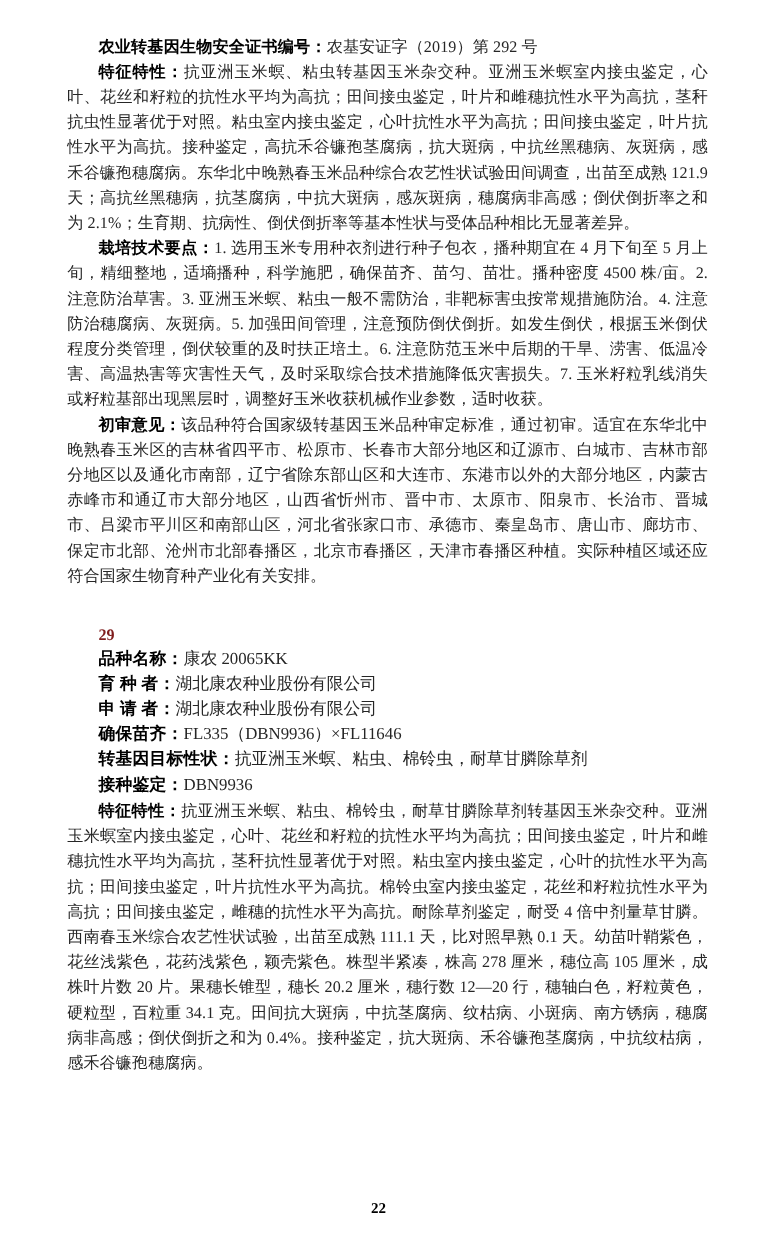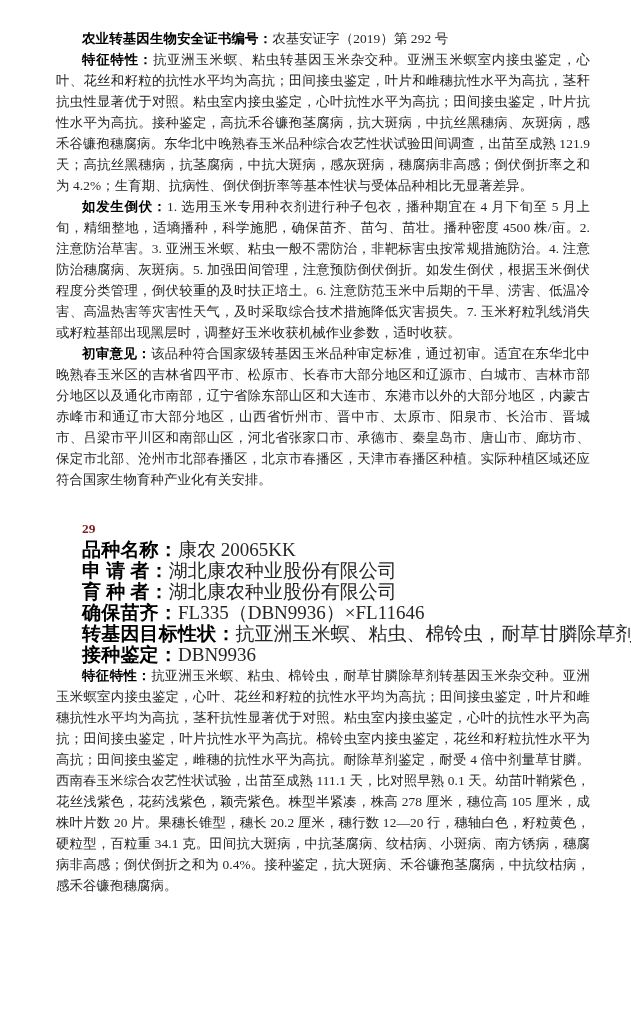--- a/index.html
+++ b/index.html
@@ -35,21 +35,21 @@
   }
   p.indent {
     text-indent: 26px;
   }
   .lbl {
     font-weight: bold;
     color: #000000;
     letter-spacing: 0.2px;
   }
   .field-row {
-    font-size: 19px;
+    font-size: 14px;
     line-height: 21.0px;
     color: #262626;
     white-space: nowrap;
     text-indent: 26px;
   }
   .entry-num {
     font-size: 13.4px;
     line-height: 21.0px;
     font-weight: bold;
     color: #7f1d1d;
@@ -72,43 +72,44 @@
 </style>
 </head>
 <body>
 
 <div class="page">
 
   <div class="doc-body">
 
     <p class="para indent"><span class="lbl">农业转基因生物安全证书编号：</span><span>农基安证字（2019）第 292 号</span></p>
 
-    <p class="para indent"><span class="lbl">特征特性：</span><span>抗亚洲玉米螟、粘虫转基因玉米杂交种。亚洲玉米螟室内接虫鉴定，心叶、花丝和籽粒的抗性水平均为高抗；田间接虫鉴定，叶片和雌穗抗性水平为高抗，茎秆抗虫性显著优于对照。粘虫室内接虫鉴定，心叶抗性水平为高抗；田间接虫鉴定，叶片抗性水平为高抗。接种鉴定，高抗禾谷镰孢茎腐病，抗大斑病，中抗丝黑穗病、灰斑病，感禾谷镰孢穗腐病。东华北中晚熟春玉米品种综合农艺性状试验田间调查，出苗至成熟 121.9 天；高抗丝黑穗病，抗茎腐病，中抗大斑病，感灰斑病，穗腐病非高感；倒伏倒折率之和为 4.2%；生育期、抗病性、倒伏倒折率等基本性状与受体品种相比无显著差异。</span></p>
+    <p class="para indent"><span class="lbl">特征特性：</span><span>抗亚洲玉米螟、粘虫转基因玉米杂交种。亚洲玉米螟室内接虫鉴定，心叶、花丝和籽粒的抗性水平均为高抗；田间接虫鉴定，叶片和雌穗抗性水平为高抗，茎秆抗虫性显著优于对照。粘虫室内接虫鉴定，心叶抗性水平为高抗；田间接虫鉴定，叶片抗性水平为高抗。接种鉴定，高抗禾谷镰孢茎腐病，抗大斑病，中抗丝黑穗病、灰斑病，感禾谷镰孢穗腐病。东华北中晚熟春玉米品种综合农艺性状试验田间调查，出苗至成熟 121.9 天；高抗丝黑穗病，抗茎腐病，中抗大斑病，感灰斑病，穗腐病非高感；倒伏倒折率之和为 2.1%；生育期、抗病性、倒伏倒折率等基本性状与受体品种相比无显著差异。</span></p>
 
 
-    <p class="para indent"><span class="lbl">如发生倒伏：</span><span>1. 选用玉米专用种衣剂进行种子包衣，播种期宜在 4 月下旬至 5 月上旬，精细整地，适墒播种，科学施肥，确保苗齐、苗匀、苗壮。播种密度 4500 株/亩。2. 注意防治草害。3. 亚洲玉米螟、粘虫一般不需防治，非靶标害虫按常规措施防治。4. 注意防治穗腐病、灰斑病。5. 加强田间管理，注意预防倒伏倒折。如发生倒伏，根据玉米倒伏程度分类管理，倒伏较重的及时扶正培土。6. 注意防范玉米中后期的干旱、涝害、低温冷害、高温热害等灾害性天气，及时采取综合技术措施降低灾害损失。7. 玉米籽粒乳线消失或籽粒基部出现黑层时，调整好玉米收获机械作业参数，适时收获。</span></p>
+    <p class="para indent"><span class="lbl">栽培技术要点：</span><span>1. 选用玉米专用种衣剂进行种子包衣，播种期宜在 4 月下旬至 5 月上旬，精细整地，适墒播种，科学施肥，确保苗齐、苗匀、苗壮。播种密度 4500 株/亩。2. 注意防治草害。3. 亚洲玉米螟、粘虫一般不需防治，非靶标害虫按常规措施防治。4. 注意防治穗腐病、灰斑病。5. 加强田间管理，注意预防倒伏倒折。如发生倒伏，根据玉米倒伏程度分类管理，倒伏较重的及时扶正培土。6. 注意防范玉米中后期的干旱、涝害、低温冷害、高温热害等灾害性天气，及时采取综合技术措施降低灾害损失。7. 玉米籽粒乳线消失或籽粒基部出现黑层时，调整好玉米收获机械作业参数，适时收获。</span></p>
 
     <p class="para indent"><span class="lbl">初审意见：</span><span>该品种符合国家级转基因玉米品种审定标准，通过初审。适宜在东华北中晚熟春玉米区的吉林省四平市、松原市、长春市大部分地区和辽源市、白城市、吉林市部分地区以及通化市南部，辽宁省除东部山区和大连市、东港市以外的大部分地区，内蒙古赤峰市和通辽市大部分地区，山西省忻州市、晋中市、太原市、阳泉市、长治市、晋城市、吕梁市平川区和南部山区，河北省张家口市、承德市、秦皇岛市、唐山市、廊坊市、保定市北部、沧州市北部春播区，北京市春播区，天津市春播区种植。实际种植区域还应符合国家生物育种产业化有关安排。</span></p>
 
     <div class="gap-block"></div>
 
     <div class="entry-num">29</div>
 
     <div class="field-row"><span class="lbl">品种名称：</span><span>康农 20065KK</span></div>
 
+    <div class="field-row"><span class="lbl">育 种 者：</span><span>湖北康农种业股份有限公司</span></div>
+
     <div class="field-row"><span class="lbl">申 请 者：</span><span>湖北康农种业股份有限公司</span></div>
-
-    <div class="field-row"><span class="lbl">育 种 者：</span><span>湖北康农种业股份有限公司</span></div>
 
     <div class="field-row"><span class="lbl">确保苗齐：</span><span>FL335（DBN9936）×FL11646</span></div>
 
     <div class="field-row"><span class="lbl">转基因目标性状：</span><span>抗亚洲玉米螟、粘虫、棉铃虫，耐草甘膦除草剂</span></div>
 
     <div class="field-row"><span class="lbl">接种鉴定：</span><span>DBN9936</span></div>
 
 
 
     <p class="para indent"><span class="lbl">特征特性：</span><span>抗亚洲玉米螟、粘虫、棉铃虫，耐草甘膦除草剂转基因玉米杂交种。亚洲玉米螟室内接虫鉴定，心叶、花丝和籽粒的抗性水平均为高抗；田间接虫鉴定，叶片和雌穗抗性水平均为高抗，茎秆抗性显著优于对照。粘虫室内接虫鉴定，心叶的抗性水平为高抗；田间接虫鉴定，叶片抗性水平为高抗。棉铃虫室内接虫鉴定，花丝和籽粒抗性水平为高抗；田间接虫鉴定，雌穗的抗性水平为高抗。耐除草剂鉴定，耐受 4 倍中剂量草甘膦。西南春玉米综合农艺性状试验，出苗至成熟 111.1 天，比对照早熟 0.1 天。幼苗叶鞘紫色，花丝浅紫色，花药浅紫色，颖壳紫色。株型半紧凑，株高 278 厘米，穗位高 105 厘米，成株叶片数 20 片。果穗长锥型，穗长 20.2 厘米，穗行数 12—20 行，穗轴白色，籽粒黄色，硬粒型，百粒重 34.1 克。田间抗大斑病，中抗茎腐病、纹枯病、小斑病、南方锈病，穗腐病非高感；倒伏倒折之和为 0.4%。接种鉴定，抗大斑病、禾谷镰孢茎腐病，中抗纹枯病，感禾谷镰孢穗腐病。</span></p>
 
   </div>
 
+  <div class="page-number">22</div>
 
 </div>
 
 </body></html>

